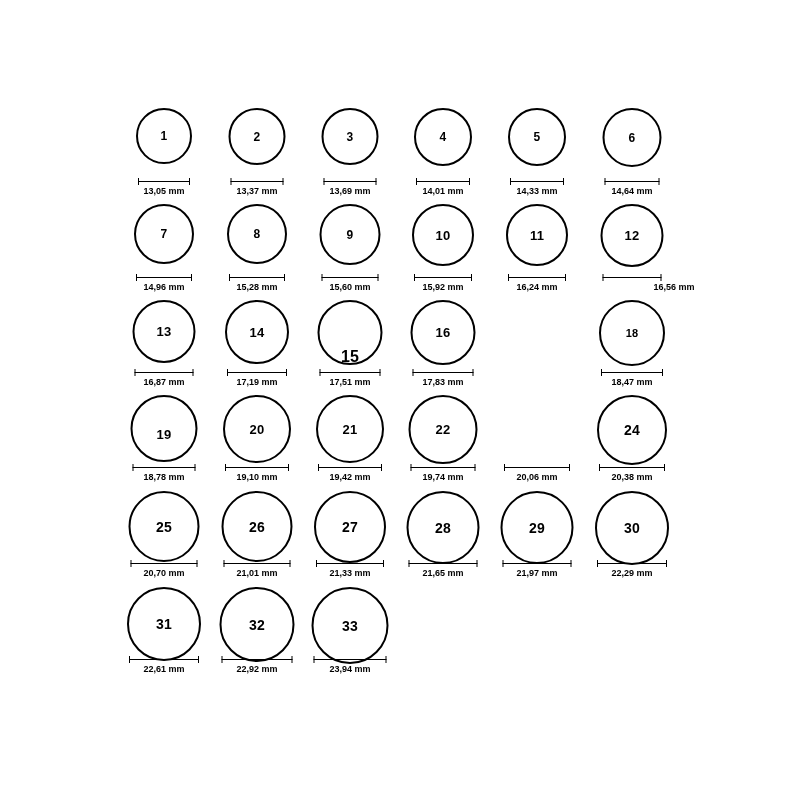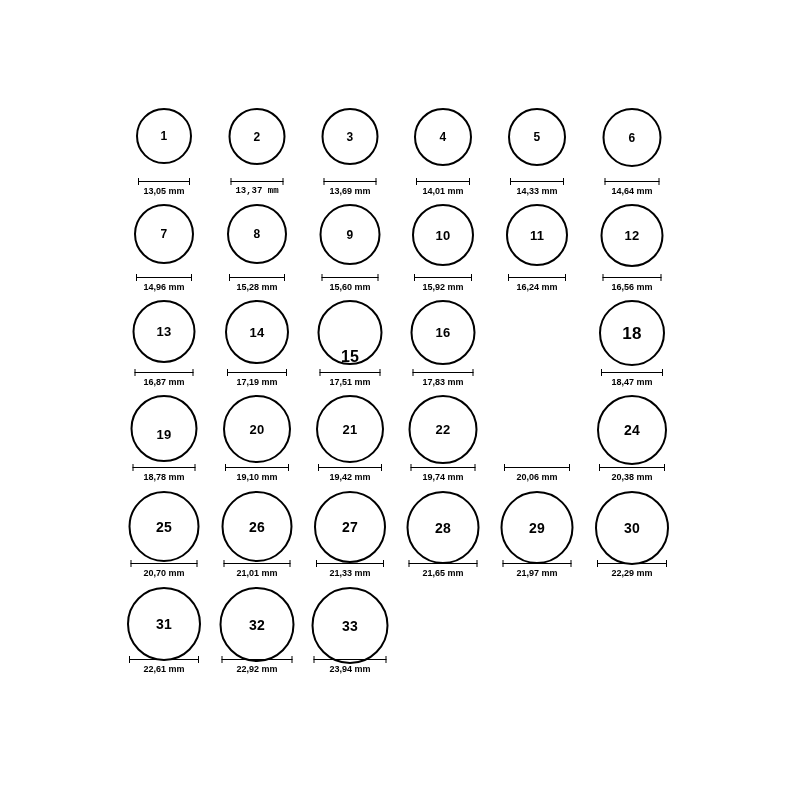--- a/index.html
+++ b/index.html
@@ -92,21 +92,21 @@
     </div>
     <div class="ring-cell" style="left: 197px; top: 108px; width: 120px; height: 96px;">
       <div class="ring-circle" style="width: 53px; height: 53px;">
         <span class="ring-number" style="font-size: 12px;">2</span>
       </div>
       <div class="dim-line" style="width: 53px; top: 70px;">
         <div class="bar"></div>
         <div class="tick left"></div>
         <div class="tick right"></div>
       </div>
-      <div class="dim-label" style="top: 79px; font-family: Liberation Mono, monospace;">13,37 mm</div>
+      <div class="dim-label" style="top: 79px;">13,37 mm</div>
     </div>
     <div class="ring-cell" style="left: 290px; top: 108px; width: 120px; height: 96px;">
       <div class="ring-circle" style="width: 53px; height: 53px;">
         <span class="ring-number" style="font-size: 12px;">3</span>
       </div>
       <div class="dim-line" style="width: 53px; top: 70px;">
         <div class="bar"></div>
         <div class="tick left"></div>
         <div class="tick right"></div>
       </div>
@@ -202,21 +202,21 @@
     </div>
     <div class="ring-cell" style="left: 572px; top: 204px; width: 120px; height: 96px;">
       <div class="ring-circle" style="width: 59px; height: 59px;">
         <span class="ring-number" style="font-size: 13px;">12</span>
       </div>
       <div class="dim-line" style="width: 59px; top: 70px;">
         <div class="bar"></div>
         <div class="tick left"></div>
         <div class="tick right"></div>
       </div>
-      <div class="dim-label" style="top: 79px;">16,56 mm</div>
+      <div class="dim-label" style="top: 79px; margin-left: 42px;">16,56 mm</div>
     </div>
     <div class="ring-cell" style="left: 104px; top: 300px; width: 120px; height: 95px;">
       <div class="ring-circle" style="width: 59px; height: 59px;">
         <span class="ring-number" style="font-size: 13px;">13</span>
       </div>
       <div class="dim-line" style="width: 59px; top: 69px;">
         <div class="bar"></div>
         <div class="tick left"></div>
         <div class="tick right"></div>
       </div>
@@ -250,21 +250,21 @@
       </div>
       <div class="dim-line" style="width: 61px; top: 69px;">
         <div class="bar"></div>
         <div class="tick left"></div>
         <div class="tick right"></div>
       </div>
       <div class="dim-label" style="top: 78px;">17,83 mm</div>
     </div>
     <div class="ring-cell" style="left: 572px; top: 300px; width: 120px; height: 95px;">
       <div class="ring-circle" style="width: 62px; height: 62px;">
-        <span class="ring-number" style="font-size: 17px; text-align: center;">18</span>
+        <span class="ring-number" style="font-size: 11px; text-align: center;">18</span>
       </div>
       <div class="dim-line" style="width: 62px; top: 69px;">
         <div class="bar"></div>
         <div class="tick left"></div>
         <div class="tick right"></div>
       </div>
       <div class="dim-label" style="top: 78px;">18,47 mm</div>
     </div>
     <div class="ring-cell" style="left: 104px; top: 395px; width: 120px; height: 95px;">
       <div class="ring-circle" style="width: 63px; height: 63px;">

